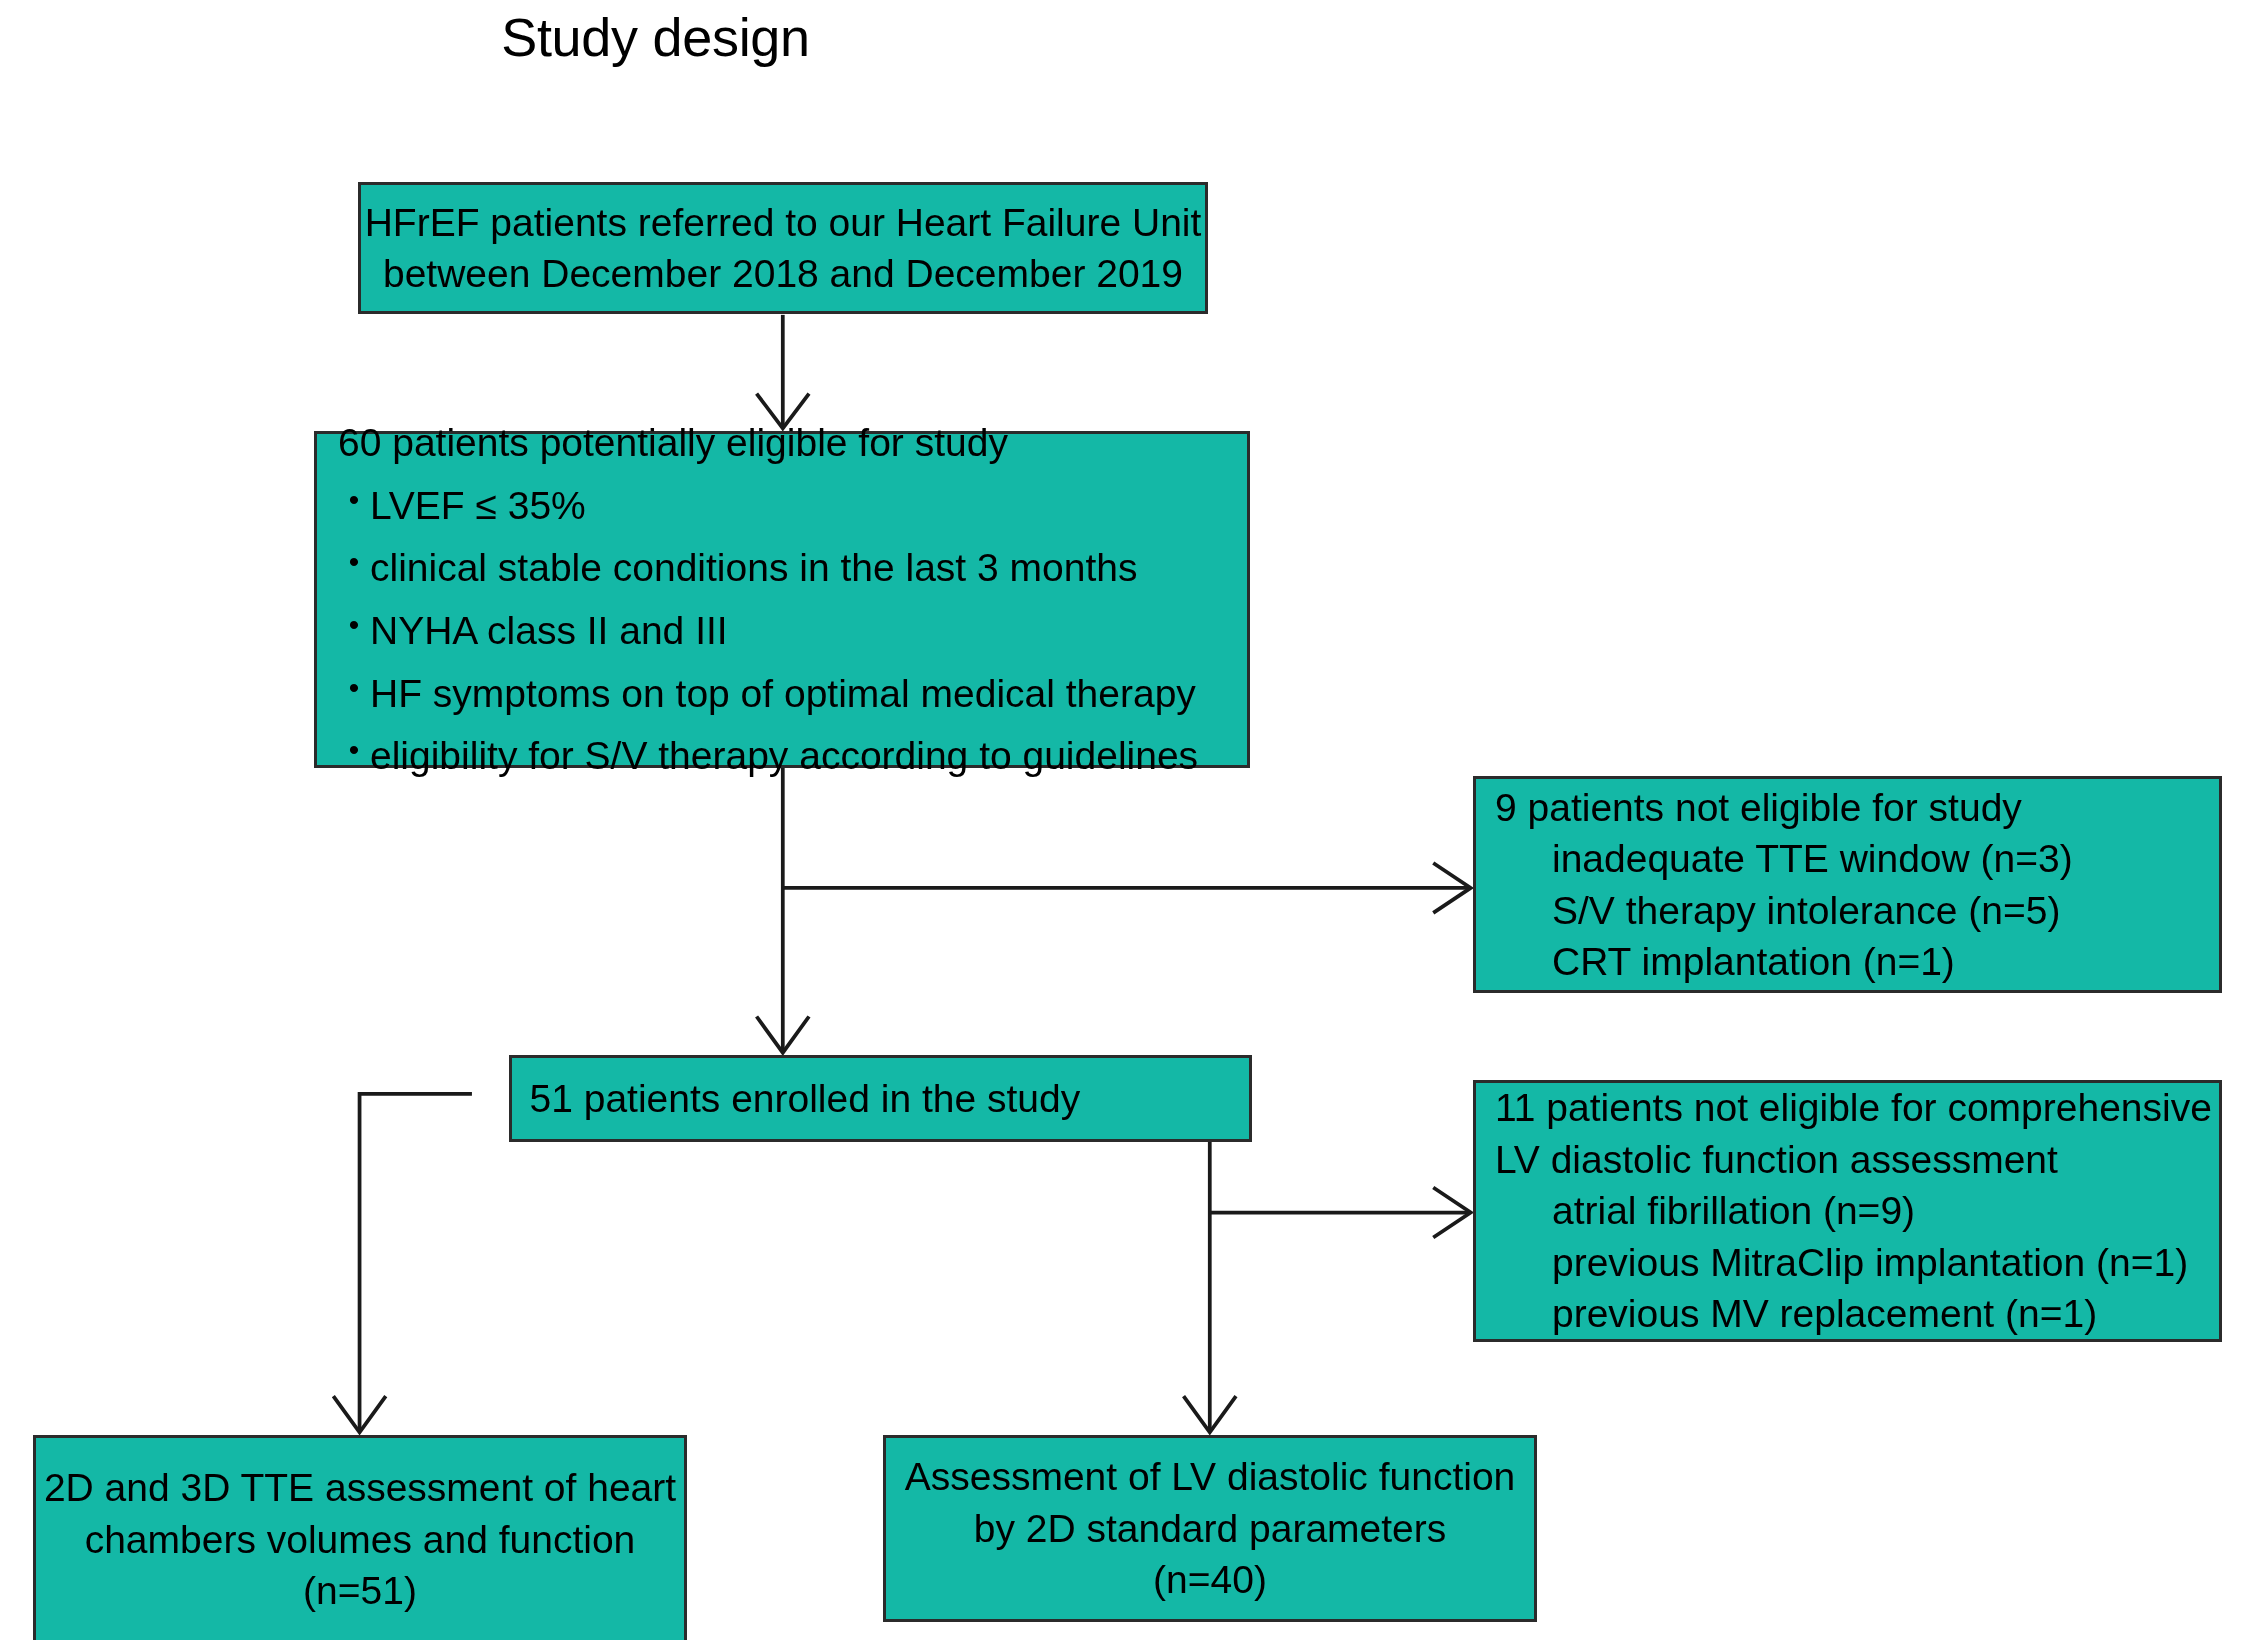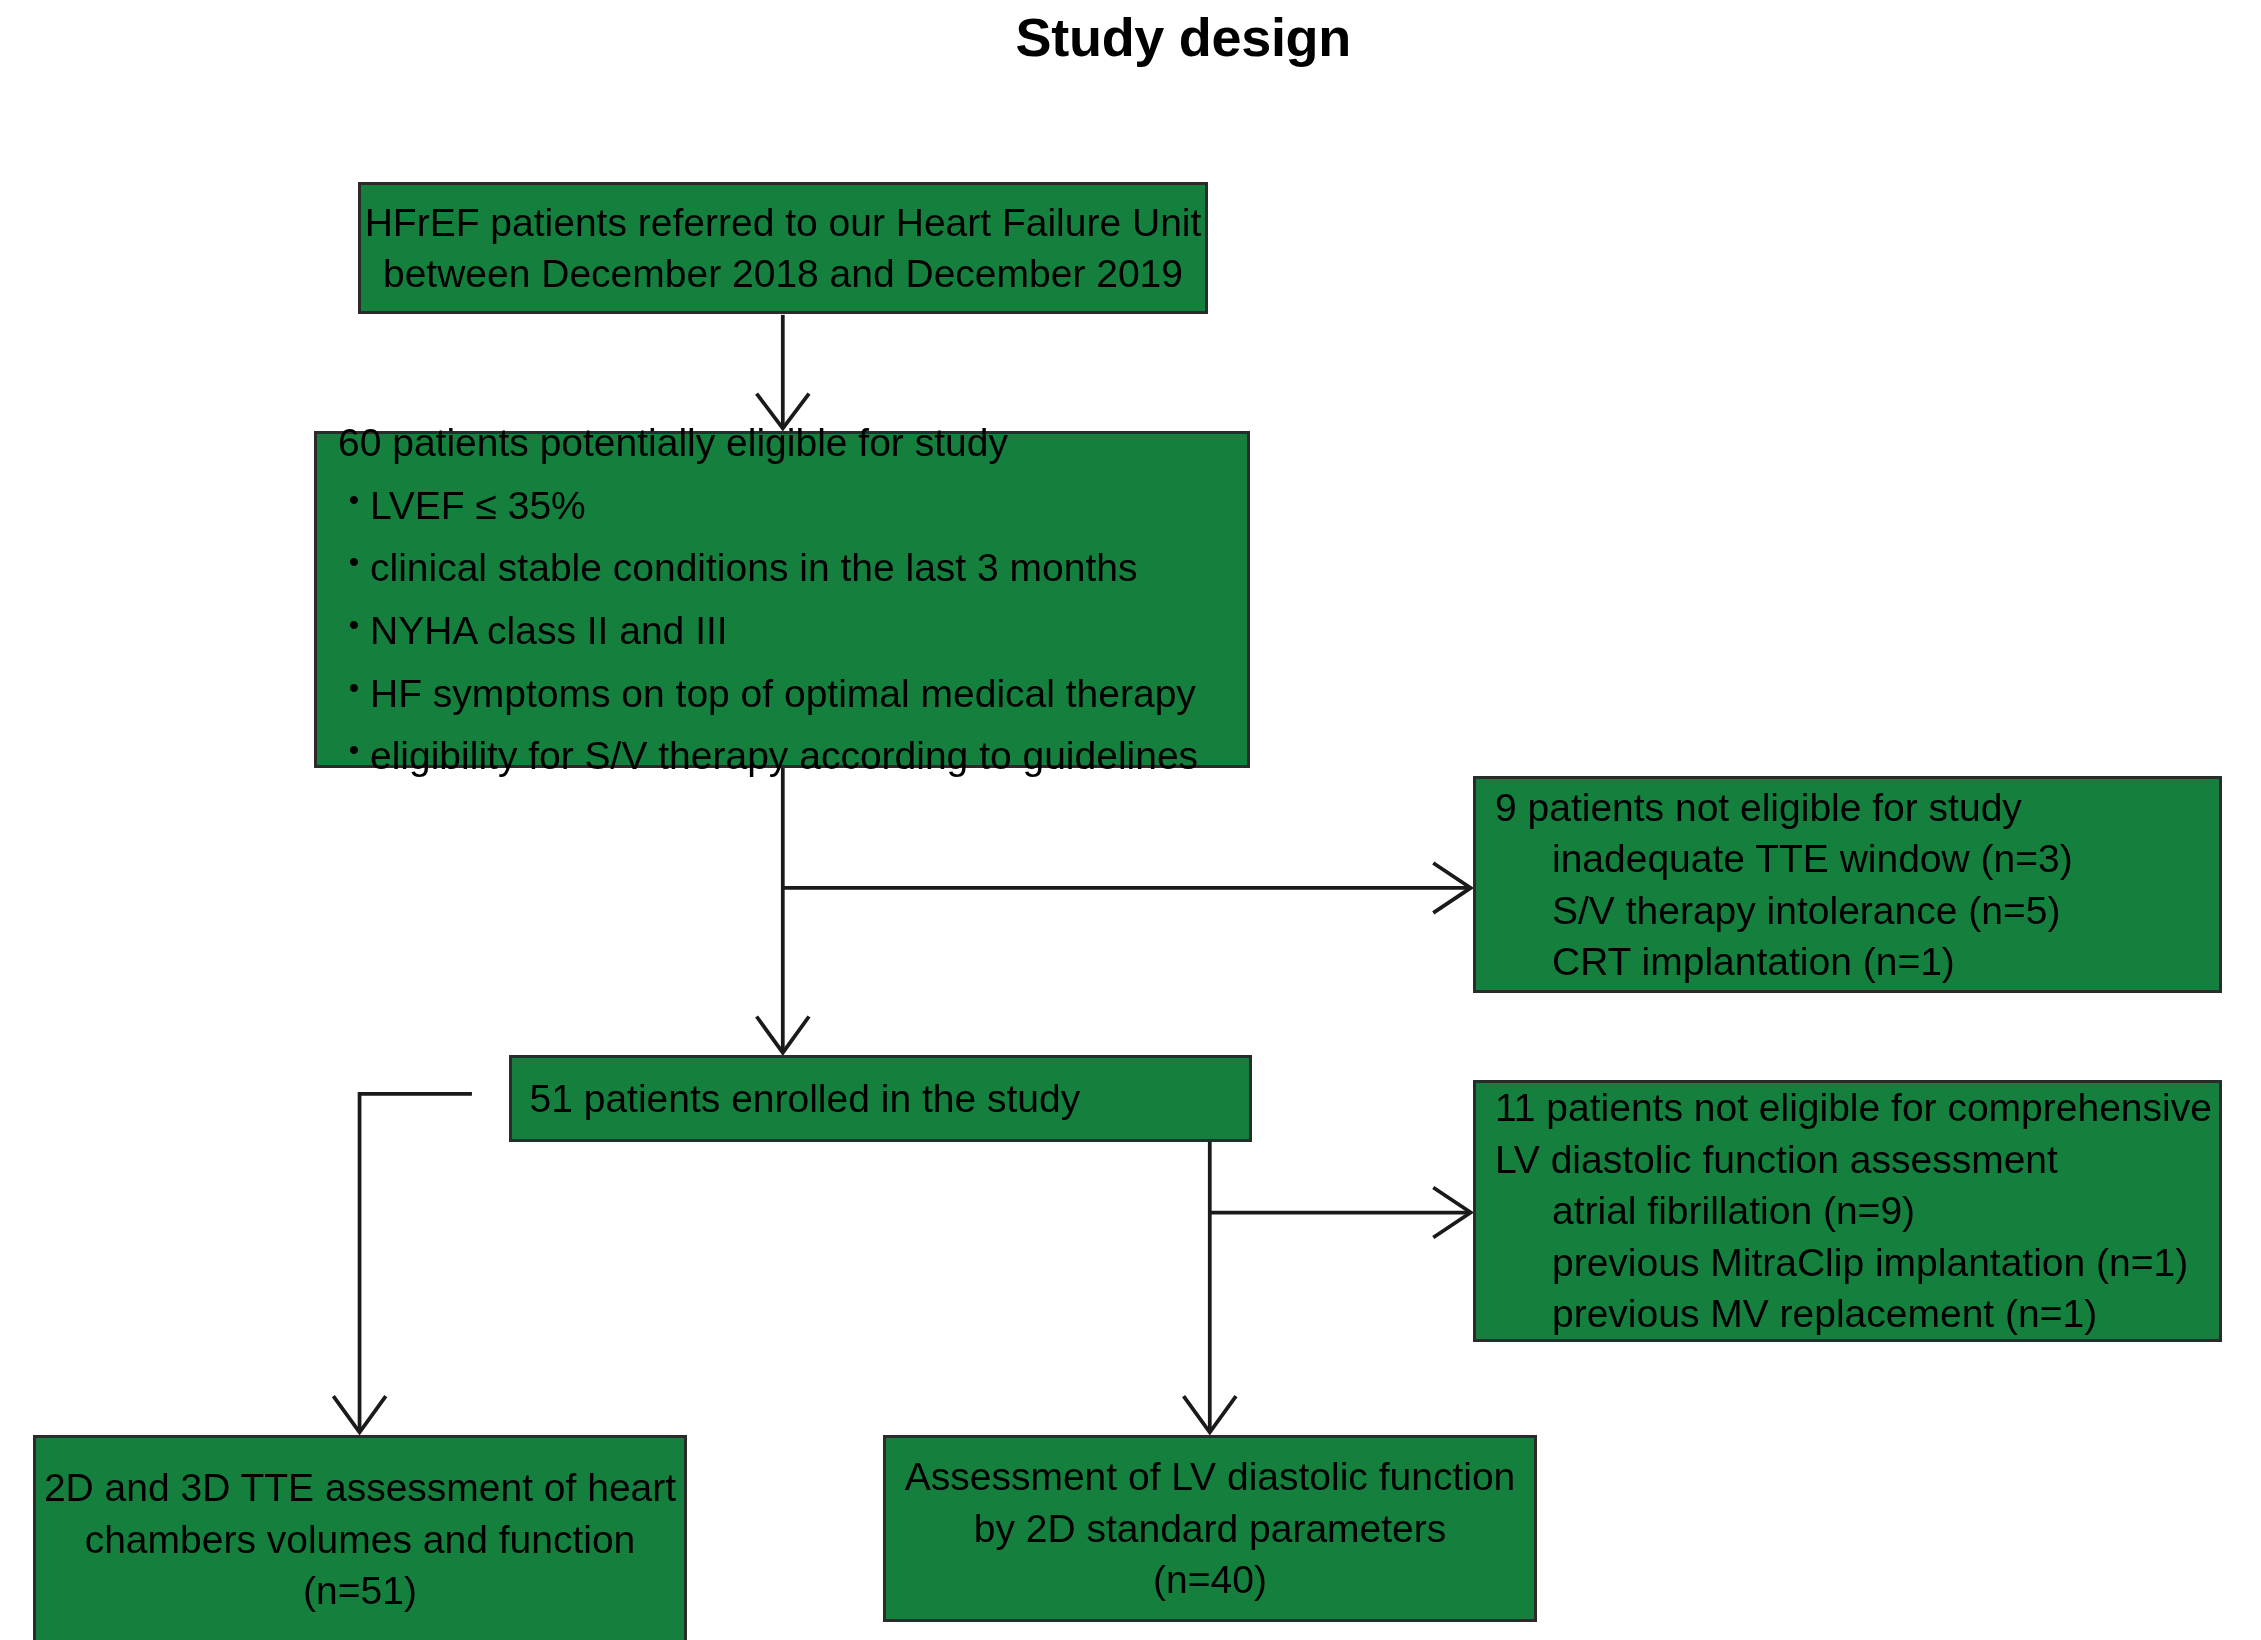--- a/index.html
+++ b/index.html
@@ -22,32 +22,31 @@
     top: 0;
     width: 2261px;
     height: 1641px;
     pointer-events: none;
   }
   .title {
     position: absolute;
     left: 0;
     top: 7.5px;
     width: 1311px;
-    text-align: right;
+    text-align: center;
     font-size: 54px;
-    font-weight: bold;
+    font-weight: normal;
     letter-spacing: -0.3px;
     line-height: 1.1;
-    margin-left: 40px;
   }
   .node {
     position: absolute;
     box-sizing: border-box;
     border: 3.1px solid #2b2b2b;
-    background: #15803d;
+    background: #14b8a6;
     display: flex;
     flex-direction: column;
     justify-content: center;
     font-size: 39px;
     line-height: 1.32;
   }
   .node.center { text-align: center; align-items: center; }
   .node.left   { text-align: left; align-items: flex-start; }
   .line { display: block; white-space: nowrap; }
   .bullets {

